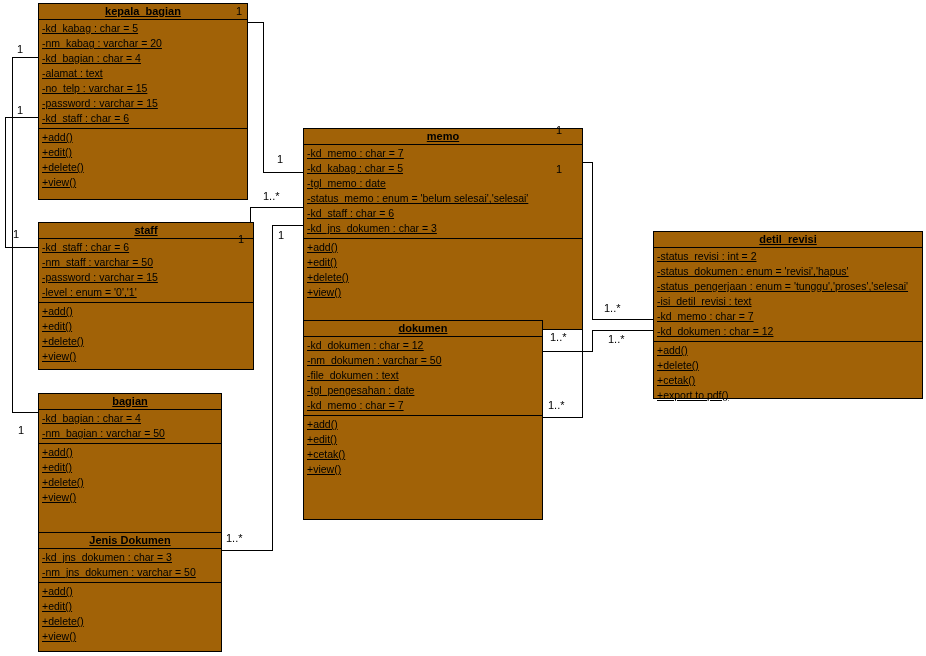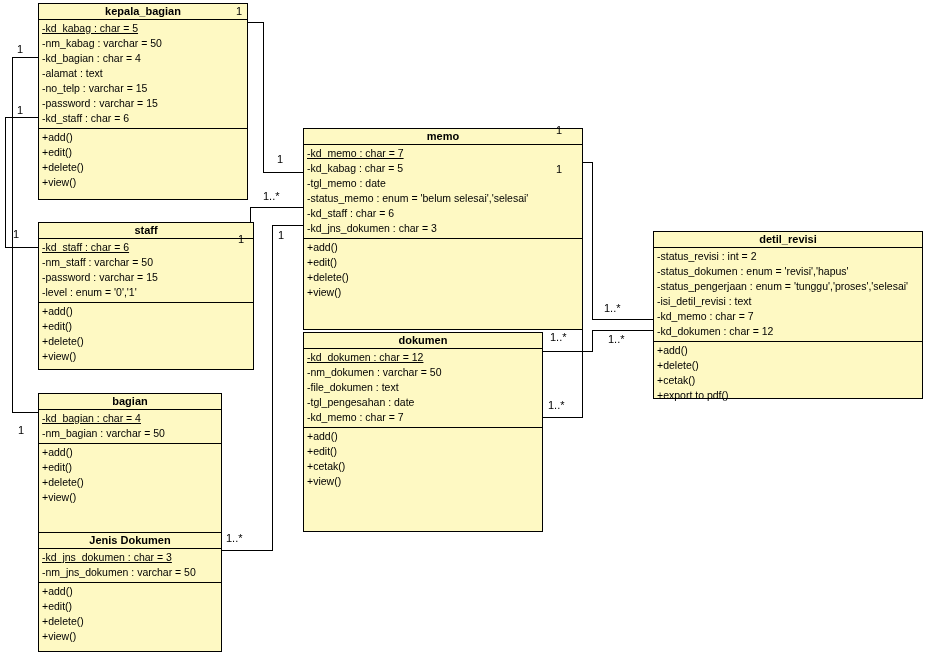--- a/index.html
+++ b/index.html
@@ -3,21 +3,21 @@
 <meta charset="utf-8">
 <style>
   html,body { margin:0; padding:0; background:#fff; }
   #canvas {
     position:relative; width:926px; height:656px; background:#ffffff;
     font-family:"Liberation Sans", sans-serif; overflow:hidden;
   }
   #wires { position:absolute; left:0; top:0; width:926px; height:656px; z-index:1; }
   .cls {
     position:absolute; z-index:2; box-sizing:border-box;
-    background:#fef9c3; border:1px solid #000;
+    background:#a16207; border:1px solid #000;text-decoration:underline;
   }
   .cls .title {
     box-sizing:border-box; height:16px; line-height:15px; text-align:center;
     font-size:11px; font-weight:bold; border-bottom:1px solid #000;
     white-space:nowrap; overflow:hidden;
   }
   .cls .attrs { box-sizing:border-box; border-bottom:1px solid #000; padding:1px 0 2px 0; }
   .cls .methods { padding:1px 0 0 0; }
   .row {
     height:15px; line-height:15px; padding:0 3px; font-size:10.5px;
@@ -27,21 +27,21 @@
   .mult {
     position:absolute; z-index:3; font-size:11px; color:#000;
     white-space:nowrap;
   }
   
   #cls-kepala  { left:38px;  top:3px;   width:210px; height:197px; }
   #cls-staff   { left:38px;  top:222px; width:216px; height:148px; }
   #cls-bagian  { left:38px;  top:393px; width:184px; height:149px; }
   #cls-jenis   { left:38px;  top:532px; width:184px; height:120px; }
   #cls-memo    { left:303px; top:128px; width:280px; height:202px; }
-  #cls-dokumen { left:303px; top:332px; width:240px; height:200px; }
+  #cls-dokumen { left:303px; top:320px; width:240px; height:200px; }
   #cls-detil   { left:653px; top:231px; width:270px; height:168px; }
 </style>
 </head>
 <body>
 
 <div id="canvas">
 
   <svg id="wires" viewBox="0 0 926 656" shape-rendering="crispEdges">
 
     <polyline points="248,22 263,22 263,172 303,172" fill="none" stroke="#000" stroke-width="1"></polyline>
@@ -58,21 +58,21 @@
 
     <polyline points="543,162 592,162 592,319 653,319" fill="none" stroke="#000" stroke-width="1"></polyline>
 
     <polyline points="543,351 592,351 592,330 653,330" fill="none" stroke="#000" stroke-width="1"></polyline>
   </svg>
 
   <div class="cls" id="cls-kepala">
     <div class="title">kepala_bagian</div>
     <div class="attrs">
       <div class="row key">-kd_kabag : char = 5</div>
-      <div class="row">-nm_kabag : varchar = 50</div>
+      <div class="row">-nm_kabag : varchar = 20</div>
       <div class="row">-kd_bagian : char = 4</div>
       <div class="row">-alamat : text</div>
       <div class="row">-no_telp : varchar = 15</div>
       <div class="row">-password : varchar = 15</div>
       <div class="row">-kd_staff : char = 6</div>
     </div>
     <div class="methods">
       <div class="row">+add()</div>
       <div class="row">+edit()</div>
       <div class="row">+delete()</div>

